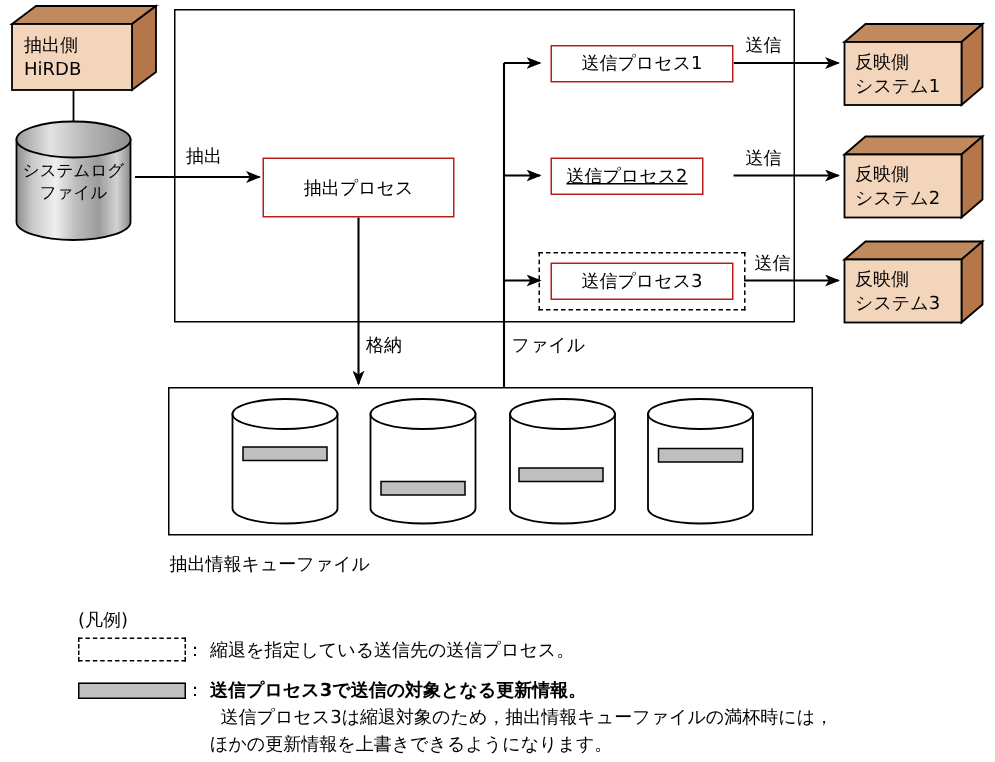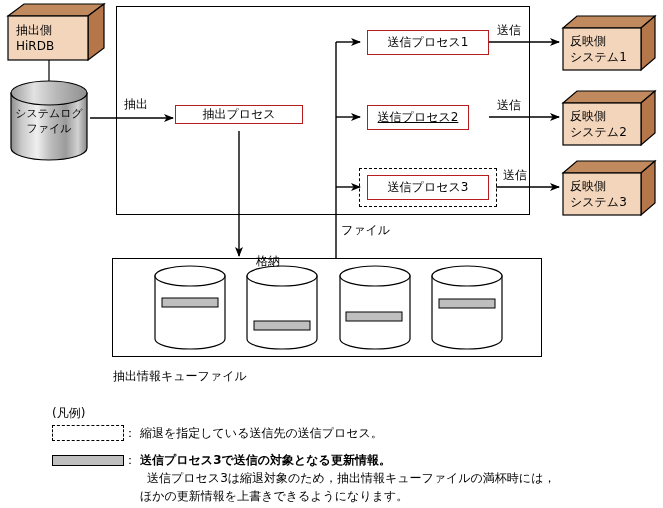--- a/index.html
+++ b/index.html
@@ -193,25 +193,25 @@
 
   <div class="abs" style="left:11px; top:107px; width:76px; text-align:center;">
     <div class="txt txt-sm" style="position:static; text-align:center;">システムログ</div>
     <div class="txt txt-sm" style="position:static; text-align:center;">ファイル</div>
   </div>
 
   <div class="rect" style="left:116px; top:6px; width:414px; height:209px;"></div>
 
   <div class="txt" style="left:124px; top:96px;">抽出</div>
 
-  <div class="procbox" style="left:175px; top:105px; width:128px; height:19px;">
+  <div class="procbox" style="left:175px; top:105px; width:128px; height:40px;">
     <span>抽出プロセス</span>
   </div>
 
-  <div class="txt" style="left:256px; top:222px;margin-top:31px;">格納</div>
+  <div class="txt" style="left:244px; top:222px;">格納</div>
 
   <div class="txt" style="left:341px; top:222px;">ファイル</div>
 
   <div class="procbox" style="left:367px; top:30px; width:122px; height:25px;">
     <span>送信プロセス1</span>
   </div>
   <div class="txt" style="left:497px; top:22px;">送信</div>
 
   <div class="procbox" style="left:367px; top:105px; width:102px; height:25px;text-decoration:underline;">
     <span>送信プロセス2</span>

